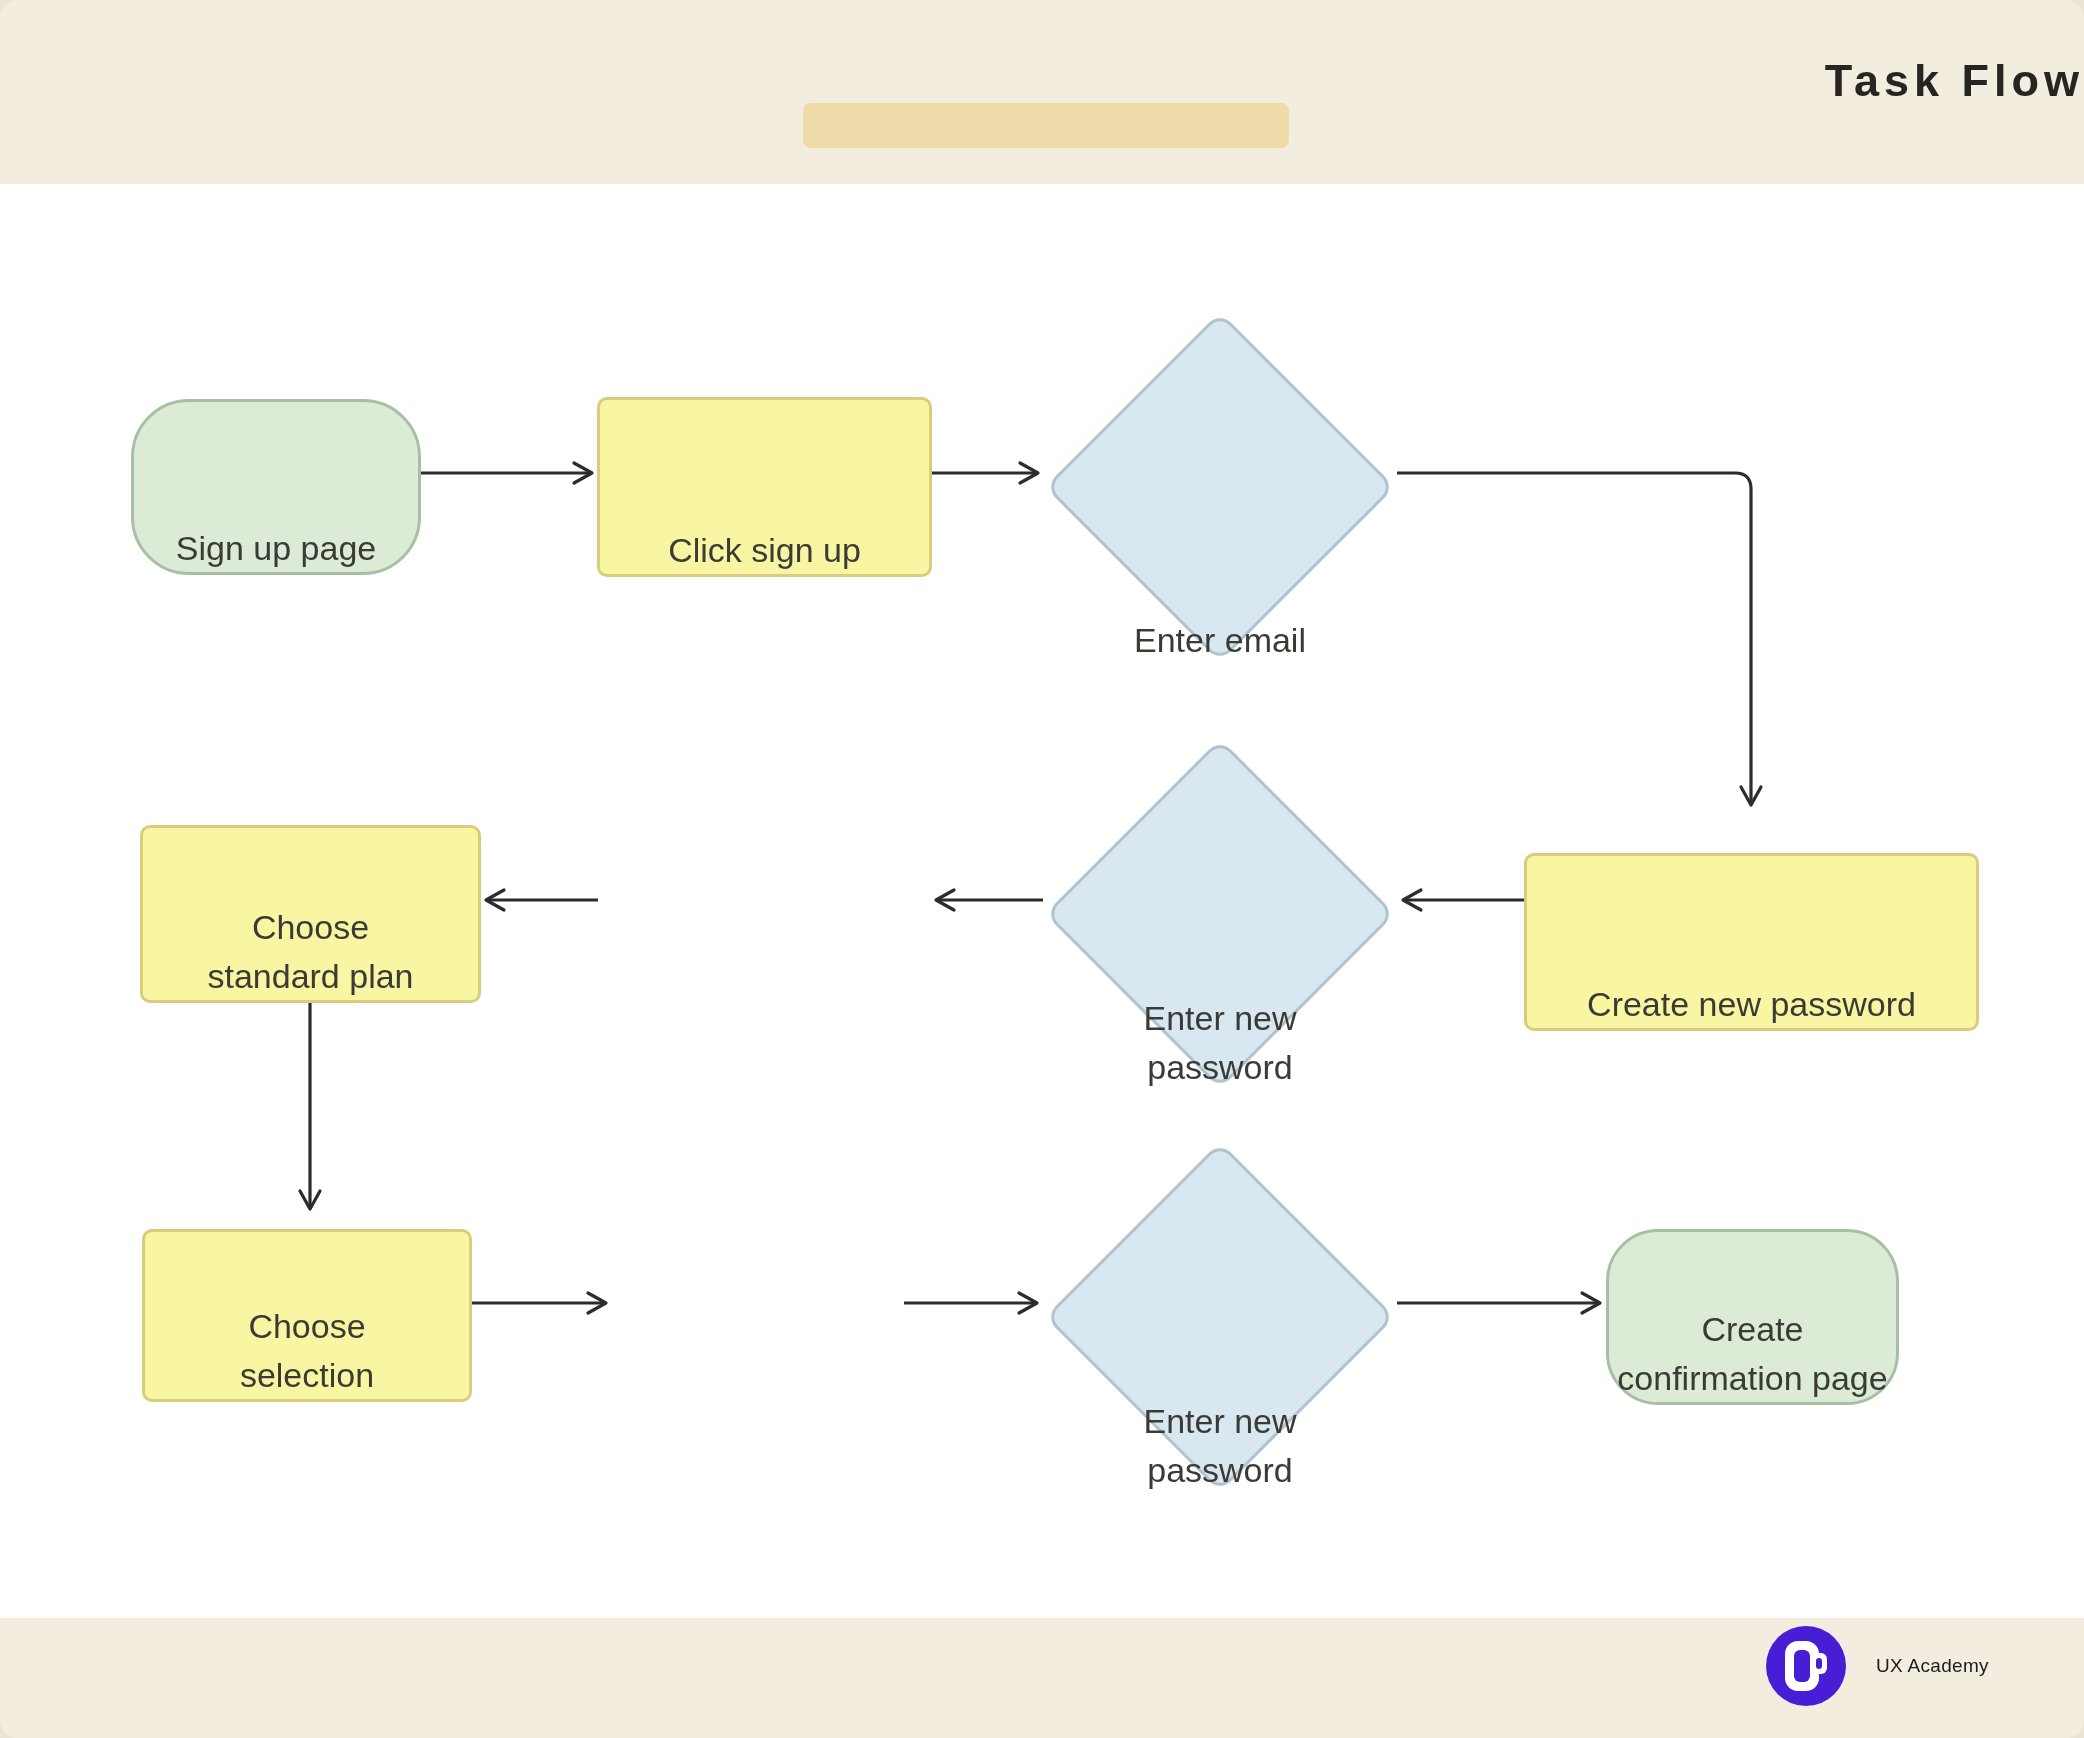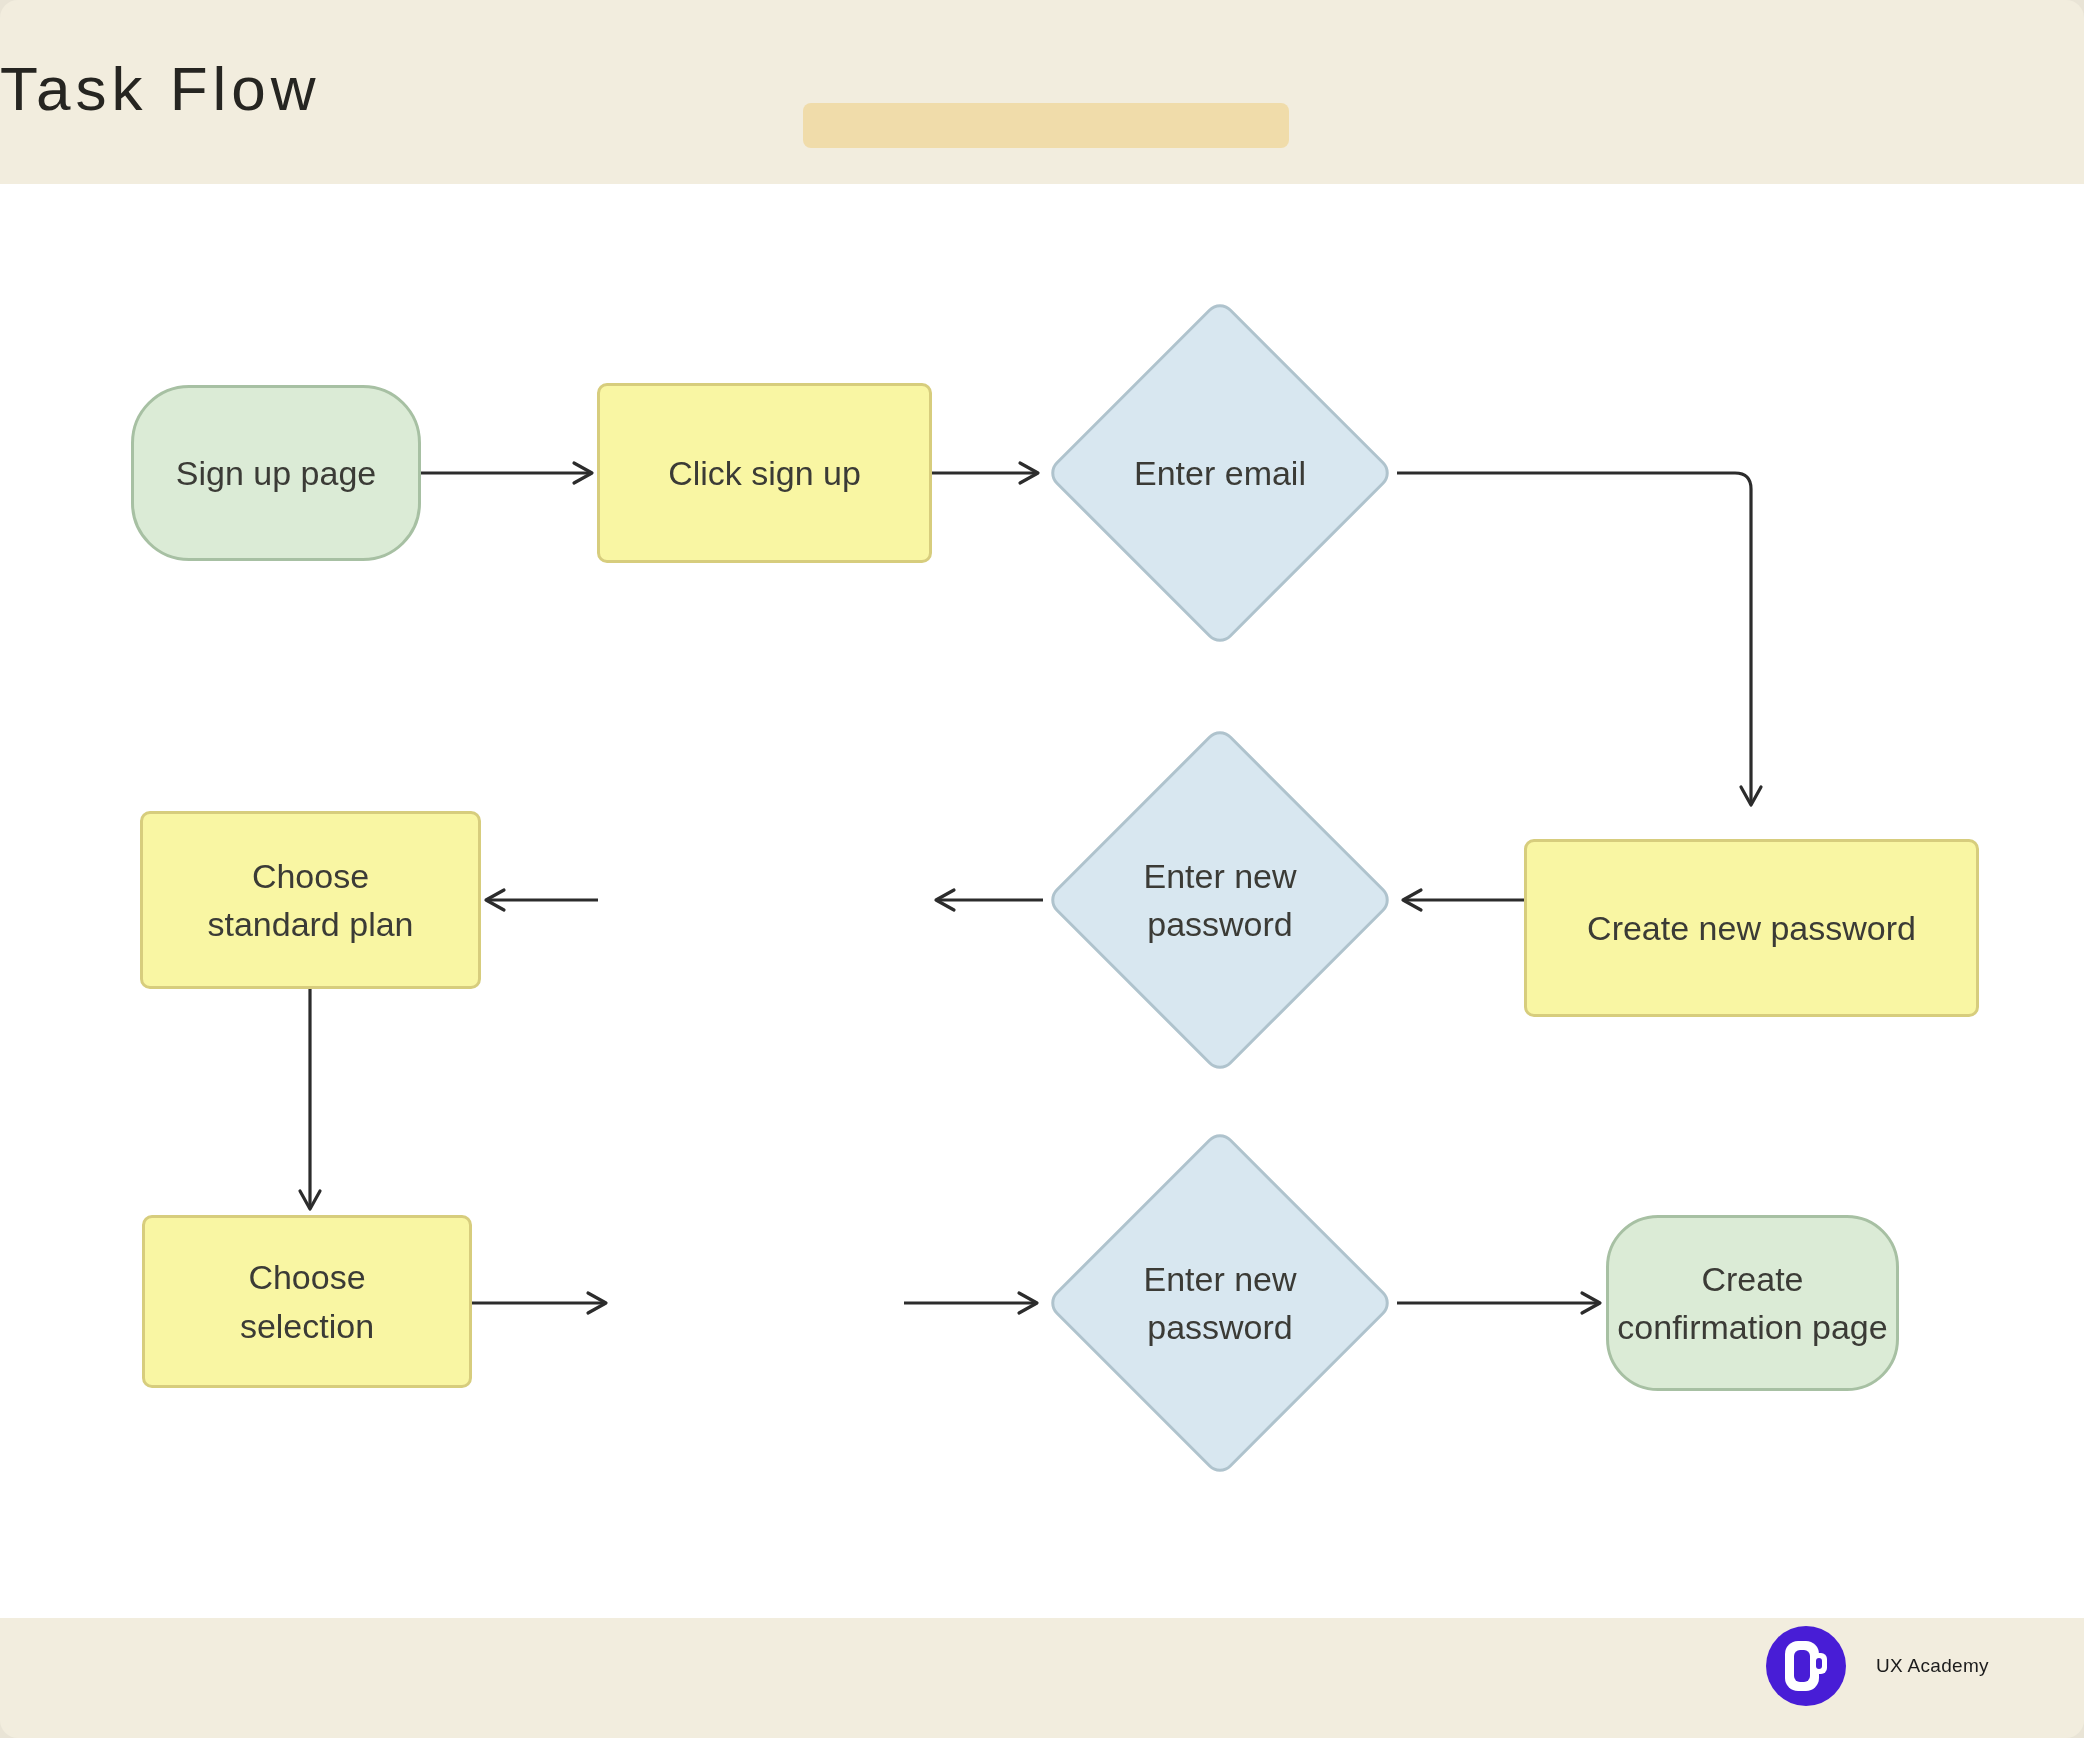--- a/index.html
+++ b/index.html
@@ -31,33 +31,33 @@
     position:absolute;left:0;top:184px;width:2084px;height:1434px;
     background:var(--panel);
   }
   
   .title-highlight{
     position:absolute;left:803px;top:103px;width:486px;height:45px;
     background:var(--highlight);border-radius:8px;
   }
   .page-title{
     position:absolute;left:0;top:58px;width:2084px;
-    text-align:left;
-    font-size:62px;font-weight:400;letter-spacing:5px;
+    text-align:right;
+    font-size:45px;font-weight:700;letter-spacing:5px;
     color:var(--title-text);line-height:1;
   }
   
   svg.edges{position:absolute;left:0;top:0;}
   .edge{stroke:var(--arrow);stroke-width:3.2;fill:none;}
   
   .node{
     position:absolute;
-    display:flex;flex-direction:column;align-items:center;justify-content:center;
+    display:flex;flex-direction:column;align-items:center;justify-content:flex-end;
     text-align:center;
-    font-size:34px;line-height:1.42;color:var(--node-text);
+    font-size:34px;line-height:1.42;color:var(--node-text);margin-top:14px;
   }
   .node span{display:block;}
   .process{
     background:var(--yellow-fill);
     border:3px solid var(--yellow-border);
     border-radius:10px;
   }
   .terminal{
     background:var(--green-fill);
     border:3px solid var(--green-border);

